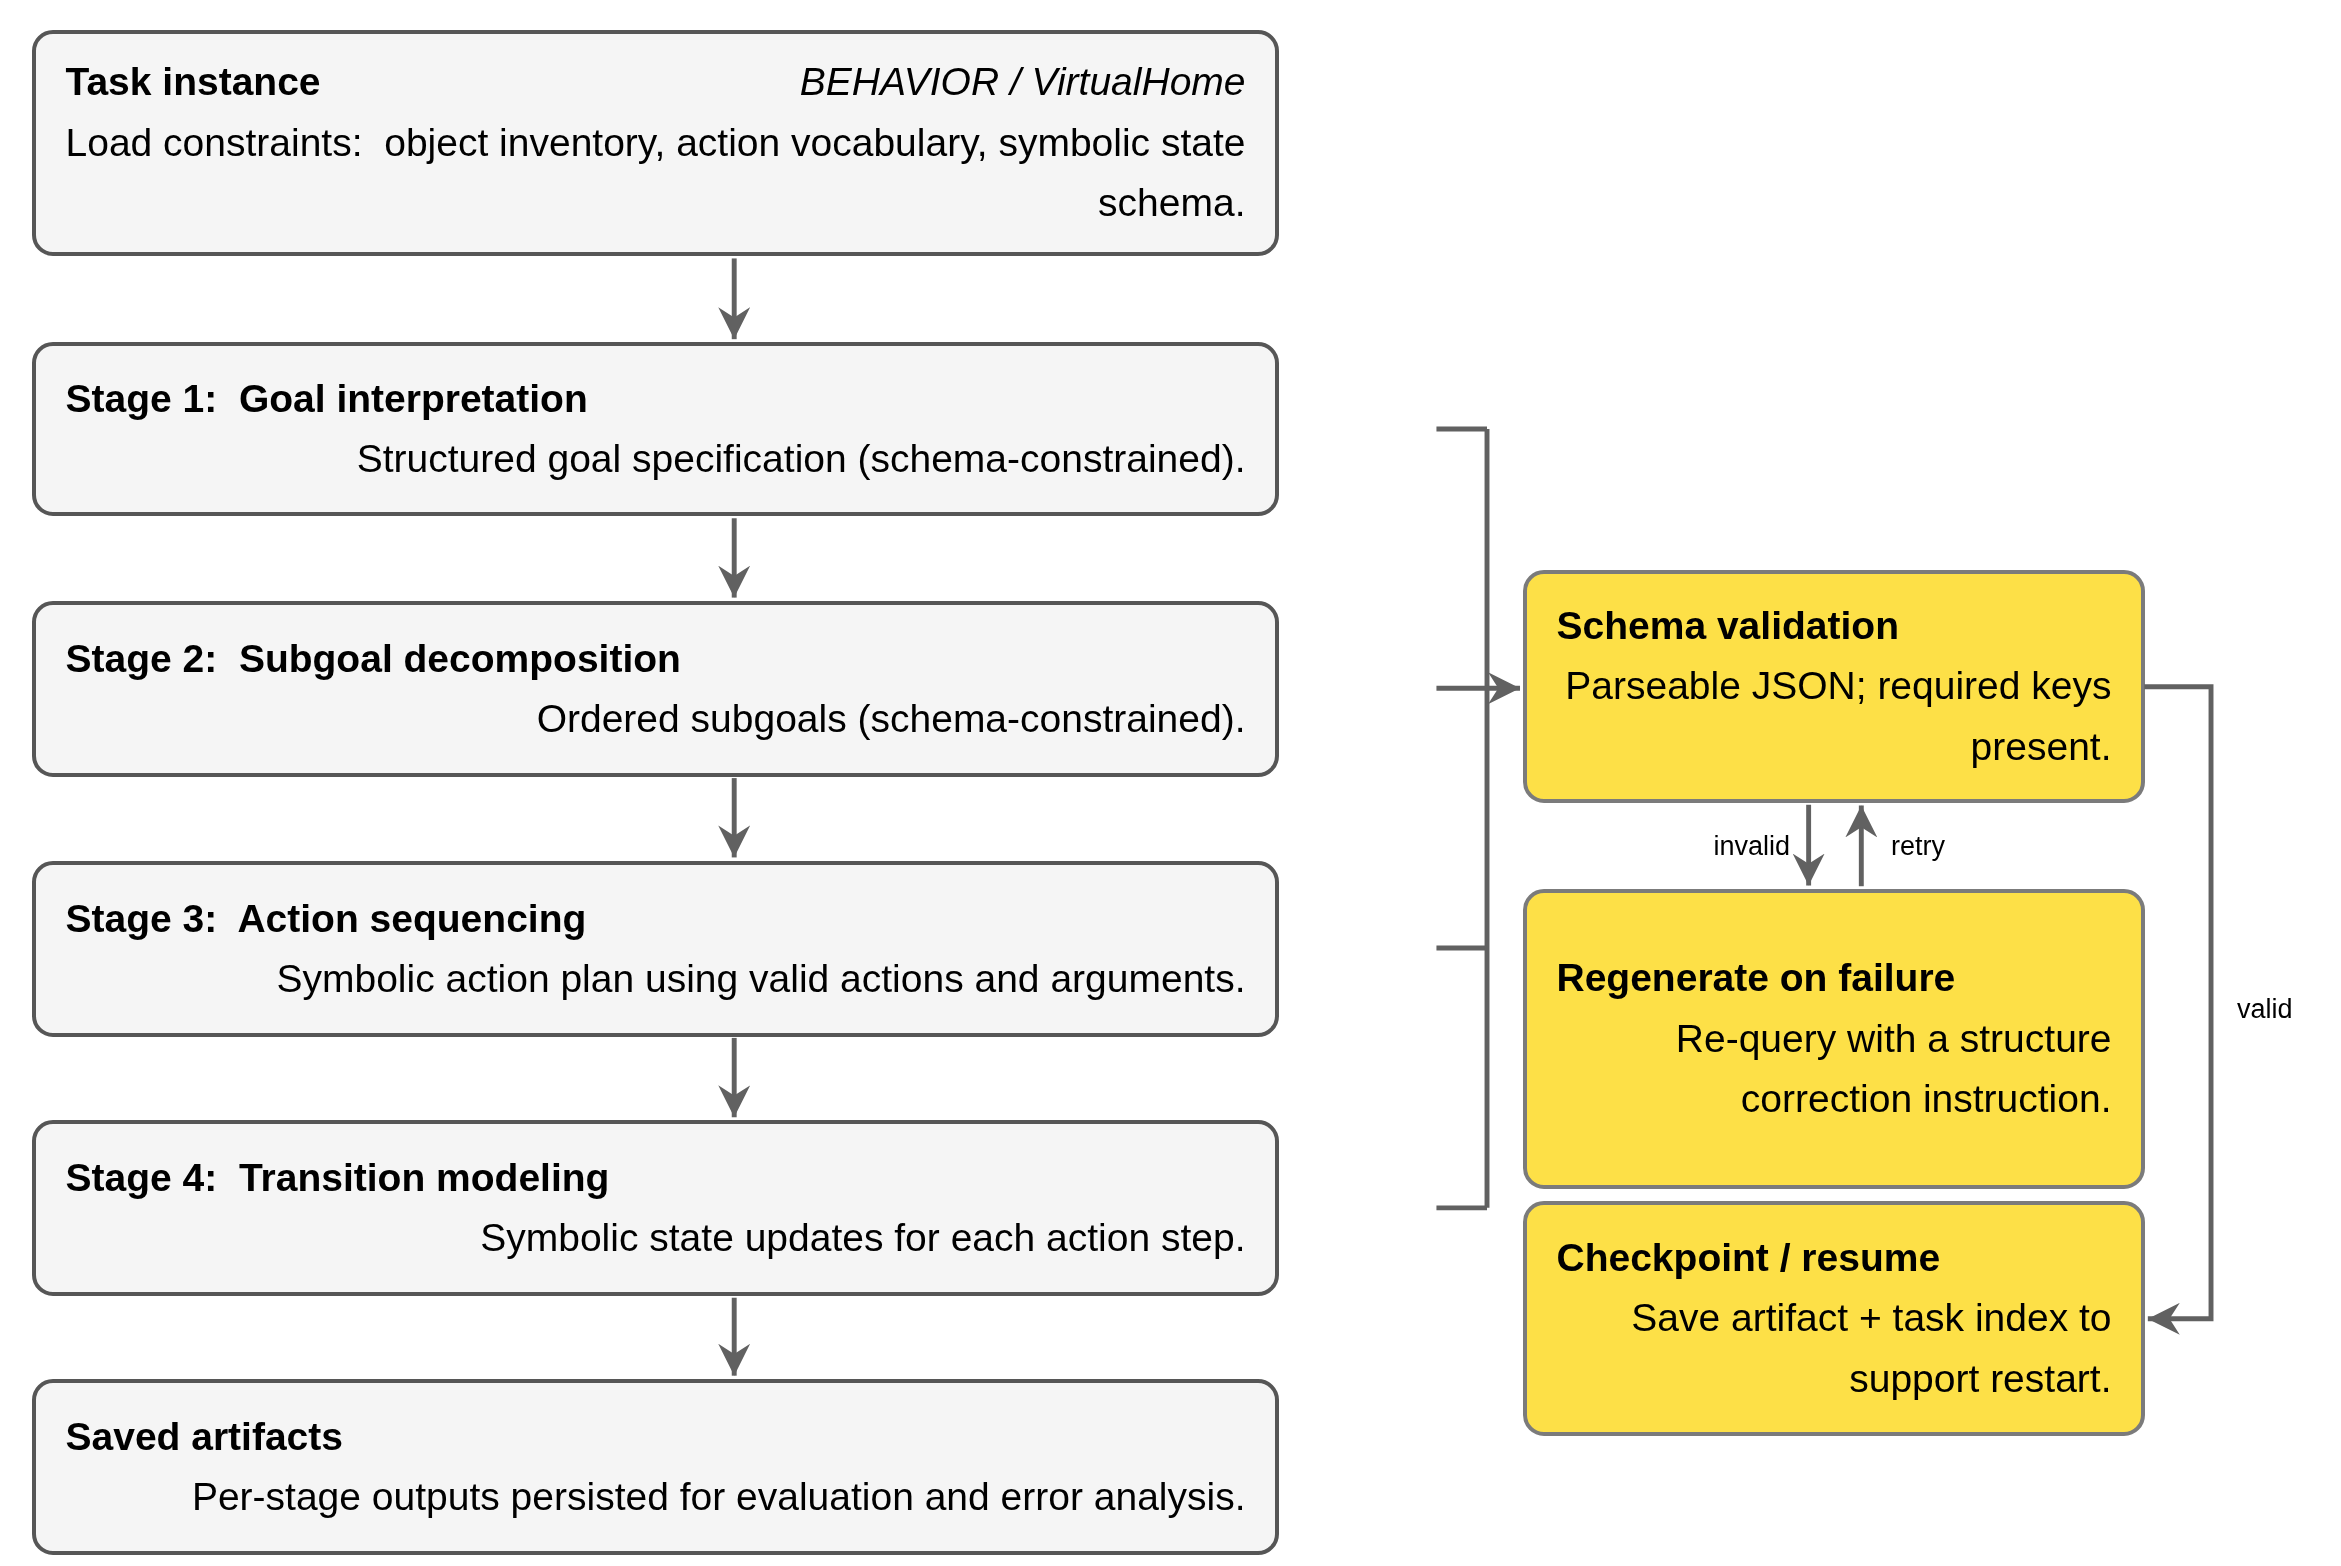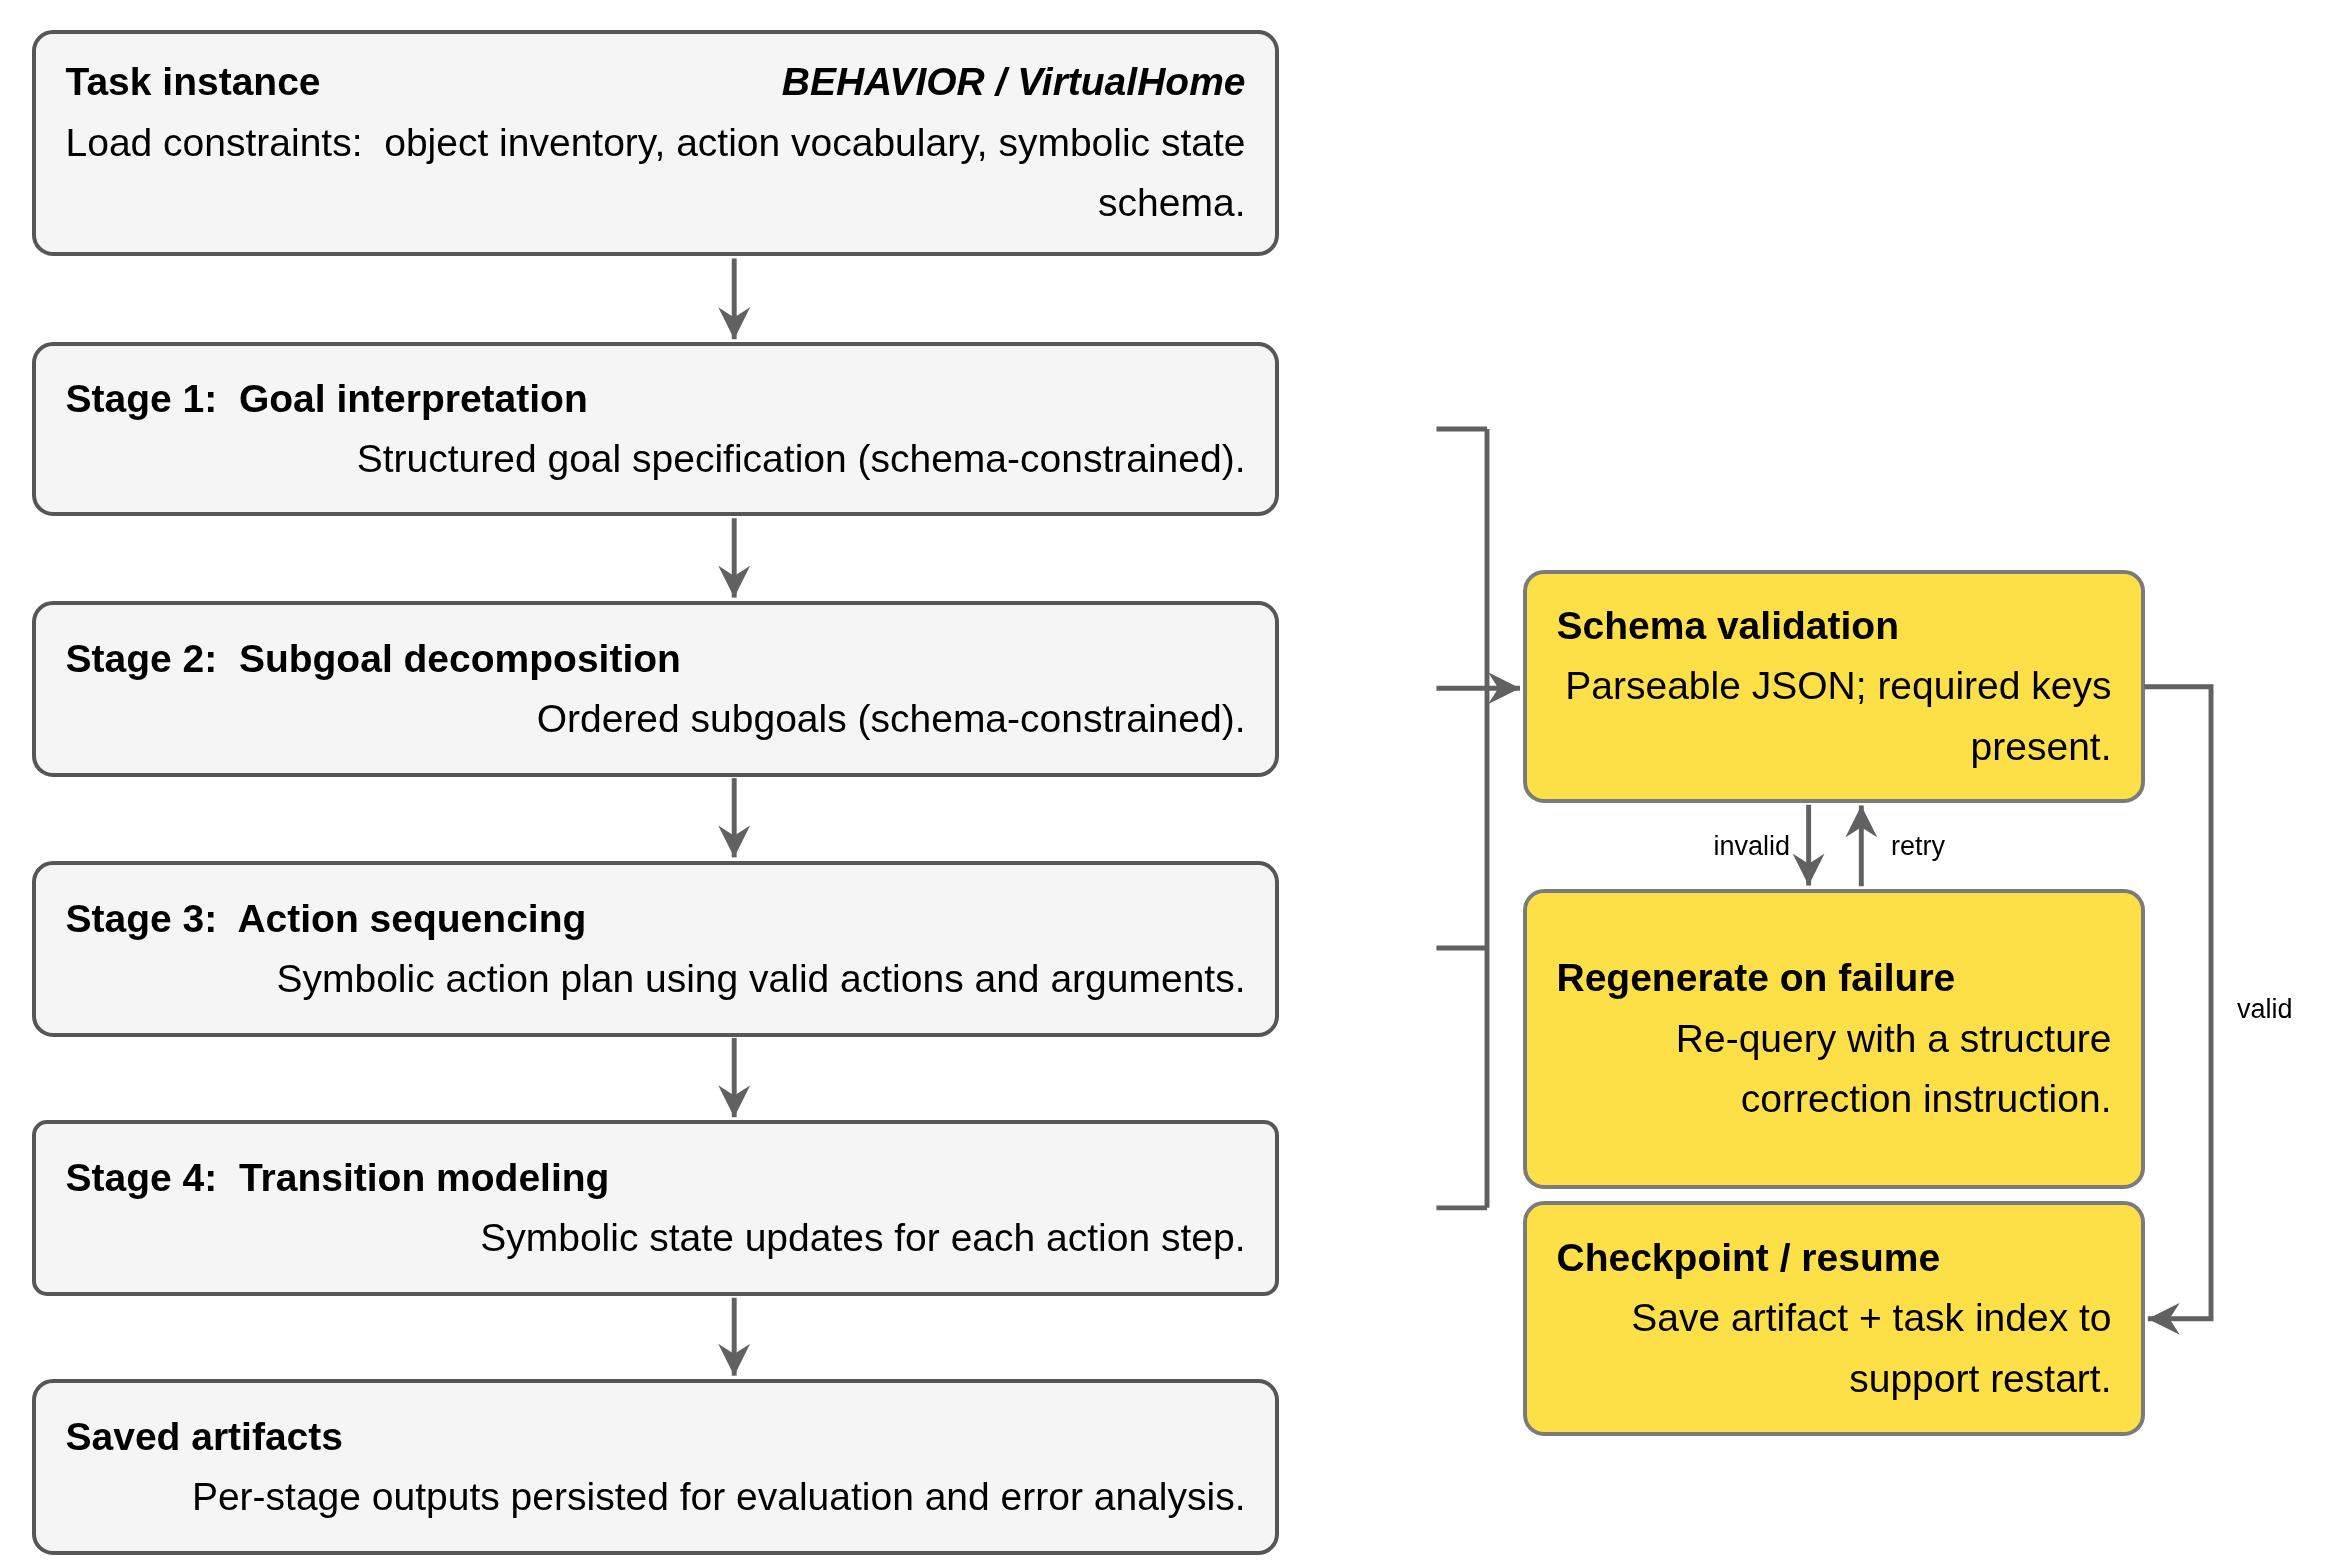--- a/index.html
+++ b/index.html
@@ -18,32 +18,32 @@
   .box.right{
     left:1523px;width:622px;background:#fde047;border:4.2px solid #7b7b7b;
   }
   .box .title{
     font-weight:bold;font-size:39px;line-height:1.55;white-space:pre-wrap;
   }
   .box .title-row{
     display:flex;justify-content:space-between;align-items:baseline;
   }
   .box .title-right{
-    font-style:italic;font-weight:bold;font-size:39px;line-height:1.55;
+    font-style:italic;font-weight:normal;font-size:39px;line-height:1.55;
     white-space:pre-wrap;text-align:center;
   }
   .box .body{
     font-size:39px;line-height:1.55;white-space:pre-wrap;text-align:right;
   }
   
   #box-task      {top:30px;  height:226px;}
   #box-stage1    {top:342px; height:174px;}
   #box-stage2    {top:601px; height:176px;}
   #box-stage3    {top:861px;height:176px;}
-  #box-stage4    {top:1120px;height:176px;border-radius:15px;}
+  #box-stage4    {top:1120px;height:176px;}
   #box-saved     {top:1379px;height:176px;}
   
   #box-schema    {top:570px; height:233px;}
   #box-regen     {top:889px;height:300px;}
   #box-checkpoint{top:1201px;height:235px;}
 
   #connector-layer{
     position:absolute;left:0;top:0;width:2342px;height:1566px;
     pointer-events:none;z-index:5;
   }

